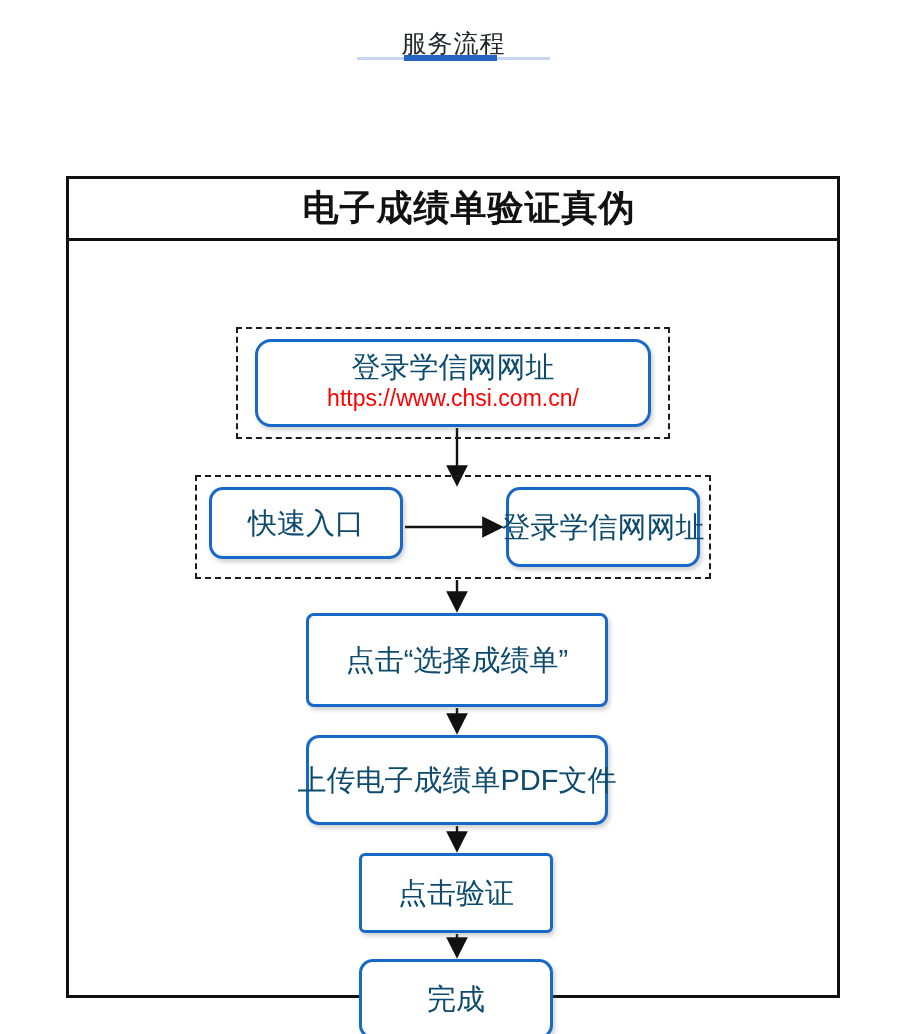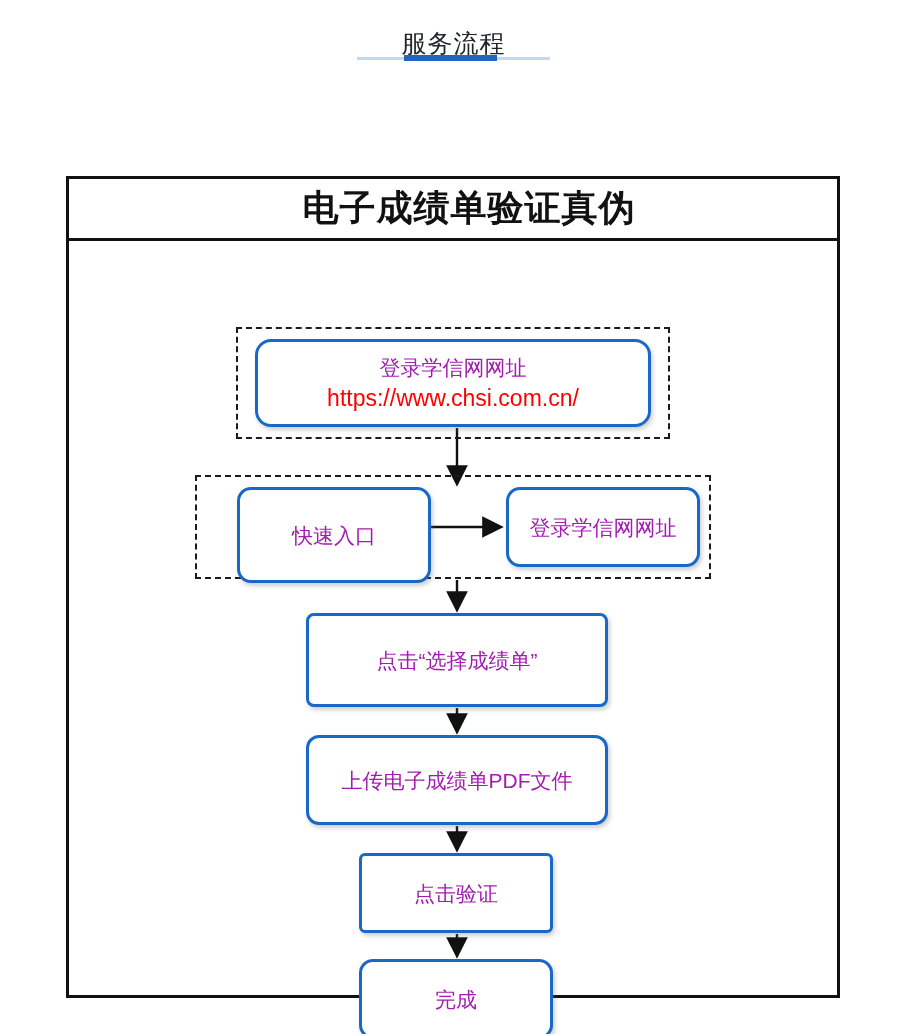--- a/index.html
+++ b/index.html
@@ -113,32 +113,32 @@
     border-radius: 14px;
     background: #ffffff;
     box-shadow: 2px 3px 4px rgba(120,120,120,0.35);
     display: flex;
     flex-direction: column;
     align-items: center;
     justify-content: center;
     text-align: center;
   }
   .node-line {
-    font-size: 21px;
+    font-size: 29px;
     line-height: 31px;
-    color: #a21caf;
+    color: #0c4a6e;
     white-space: nowrap;
   }
   .node-line.url {
     color: #ff0000;
     font-size: 23px;
   }
 
   .n-url    { left: 186px; top: 98px;  width: 396px; height: 88px; border-radius: 16px; }
-  .n-quick  { left: 140px; top: 246px; width: 194px; height: 96px; margin-left: 28px; }
+  .n-quick  { left: 140px; top: 246px; width: 194px; height: 72px; }
   .n-verify { left: 437px; top: 246px; width: 194px; height: 80px; }
   .n-select { left: 237px; top: 372px; width: 302px; height: 94px; border-radius: 8px; }
   .n-upload { left: 237px; top: 494px; width: 302px; height: 90px; border-radius: 13px; }
   .n-click  { left: 290px; top: 612px; width: 194px; height: 80px; border-radius: 6px; }
   .n-done   { left: 290px; top: 718px; width: 194px; height: 80px; }
 
   
   .connectors {
     position: absolute;
     left: 0;

